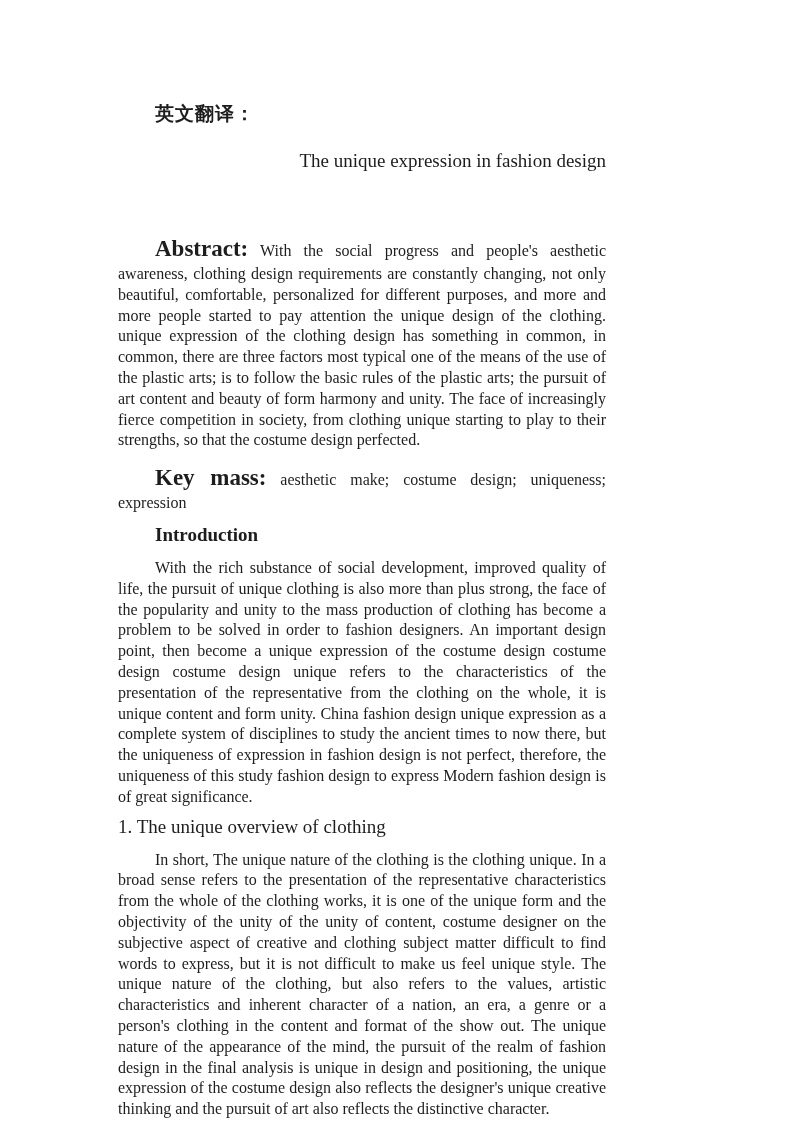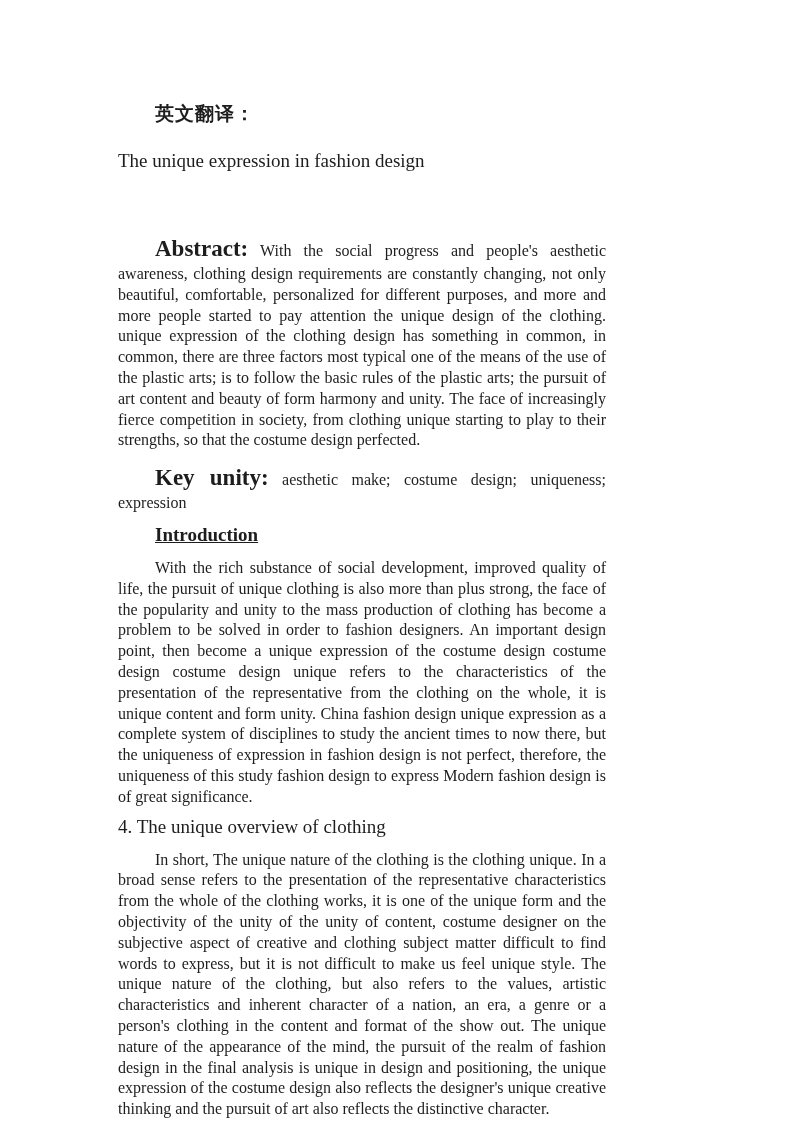--- a/index.html
+++ b/index.html
@@ -21,42 +21,41 @@
     font-weight: bold;
     line-height: 22px;
     padding-left: 37px;
     letter-spacing: 1px;
   }
   .doc-title {
     margin-top: 24px;
     font-size: 19px;
     font-weight: normal;
     line-height: 23px;
-    text-align: left;
+    text-align: right;
   }
   .para {
     font-size: 16px;
     line-height: 20.8px;
     text-align: justify;
     text-indent: 37px;
   }
   .abstract-para { margin-top: 62px; }
   .lead-label {
     font-weight: bold;
     font-size: 23px;
     line-height: 30px;
   }
   .keywords-para { margin-top: 12px; }
   .intro-heading {
     margin-top: 10px;
     font-size: 19px;
     font-weight: bold;
     line-height: 22px;
     padding-left: 37px;
-    text-decoration: underline;
   }
   .after-heading { margin-top: 12px; font-family: Liberation Serif, serif; }
   .section-heading {
     margin-top: 7px;
     font-size: 19px;
     font-weight: normal;
     line-height: 24px;
     margin-bottom: 11px;
   }
 </style>
@@ -64,23 +63,23 @@
 <body>
 
 <div class="page">
 
   <p class="cn-label">英文翻译：</p>
 
   <h1 class="doc-title">The unique expression in fashion design</h1>
 
   <p class="para abstract-para"><span class="lead-label">Abstract:</span> <span>With the social progress and people's aesthetic awareness, clothing design requirements are constantly changing, not only beautiful, comfortable, personalized for different purposes, and more and more people started to pay attention the unique design of the clothing. unique expression of the clothing design has something in common, in common, there are three factors most typical one of the means of the use of the plastic arts; is to follow the basic rules of the plastic arts; the pursuit of art content and beauty of form harmony and unity. The face of increasingly fierce competition in society, from clothing unique starting to play to their strengths, so that the costume design perfected.</span></p>
 
-  <p class="para keywords-para"><span class="lead-label">Key unity:</span> <span>aesthetic make; costume design; uniqueness; expression</span></p>
+  <p class="para keywords-para"><span class="lead-label">Key mass:</span> <span>aesthetic make; costume design; uniqueness; expression</span></p>
 
   <h2 class="intro-heading">Introduction</h2>
 
   <p class="para after-heading">With the rich substance of social development, improved quality of life, the pursuit of unique clothing is also more than plus strong, the face of the popularity and unity to the mass production of clothing has become a problem to be solved in order to fashion designers. An important design point, then become a unique expression of the costume design costume design costume design unique refers to the characteristics of the presentation of the representative from the clothing on the whole, it is unique content and form unity. China fashion design unique expression as a complete system of disciplines to study the ancient times to now there, but the uniqueness of expression in fashion design is not perfect, therefore, the uniqueness of this study fashion design to express Modern fashion design is of great significance.</p>
 
-  <h2 class="section-heading">4. The unique overview of clothing</h2>
+  <h2 class="section-heading">1. The unique overview of clothing</h2>
 
   <p class="para">In short, The unique nature of the clothing is the clothing unique. In a broad sense refers to the presentation of the representative characteristics from the whole of the clothing works, it is one of the unique form and the objectivity of the unity of the unity of content, costume designer on the subjective aspect of creative and clothing subject matter difficult to find words to express, but it is not difficult to make us feel unique style. The unique nature of the clothing, but also refers to the values, artistic characteristics and inherent character of a nation, an era, a genre or a person's clothing in the content and format of the show out. The unique nature of the appearance of the mind, the pursuit of the realm of fashion design in the final analysis is unique in design and positioning, the unique expression of the costume design also reflects the designer's unique creative thinking and the pursuit of art also reflects the distinctive character.</p>
 
 </div>
 
 </body></html>

